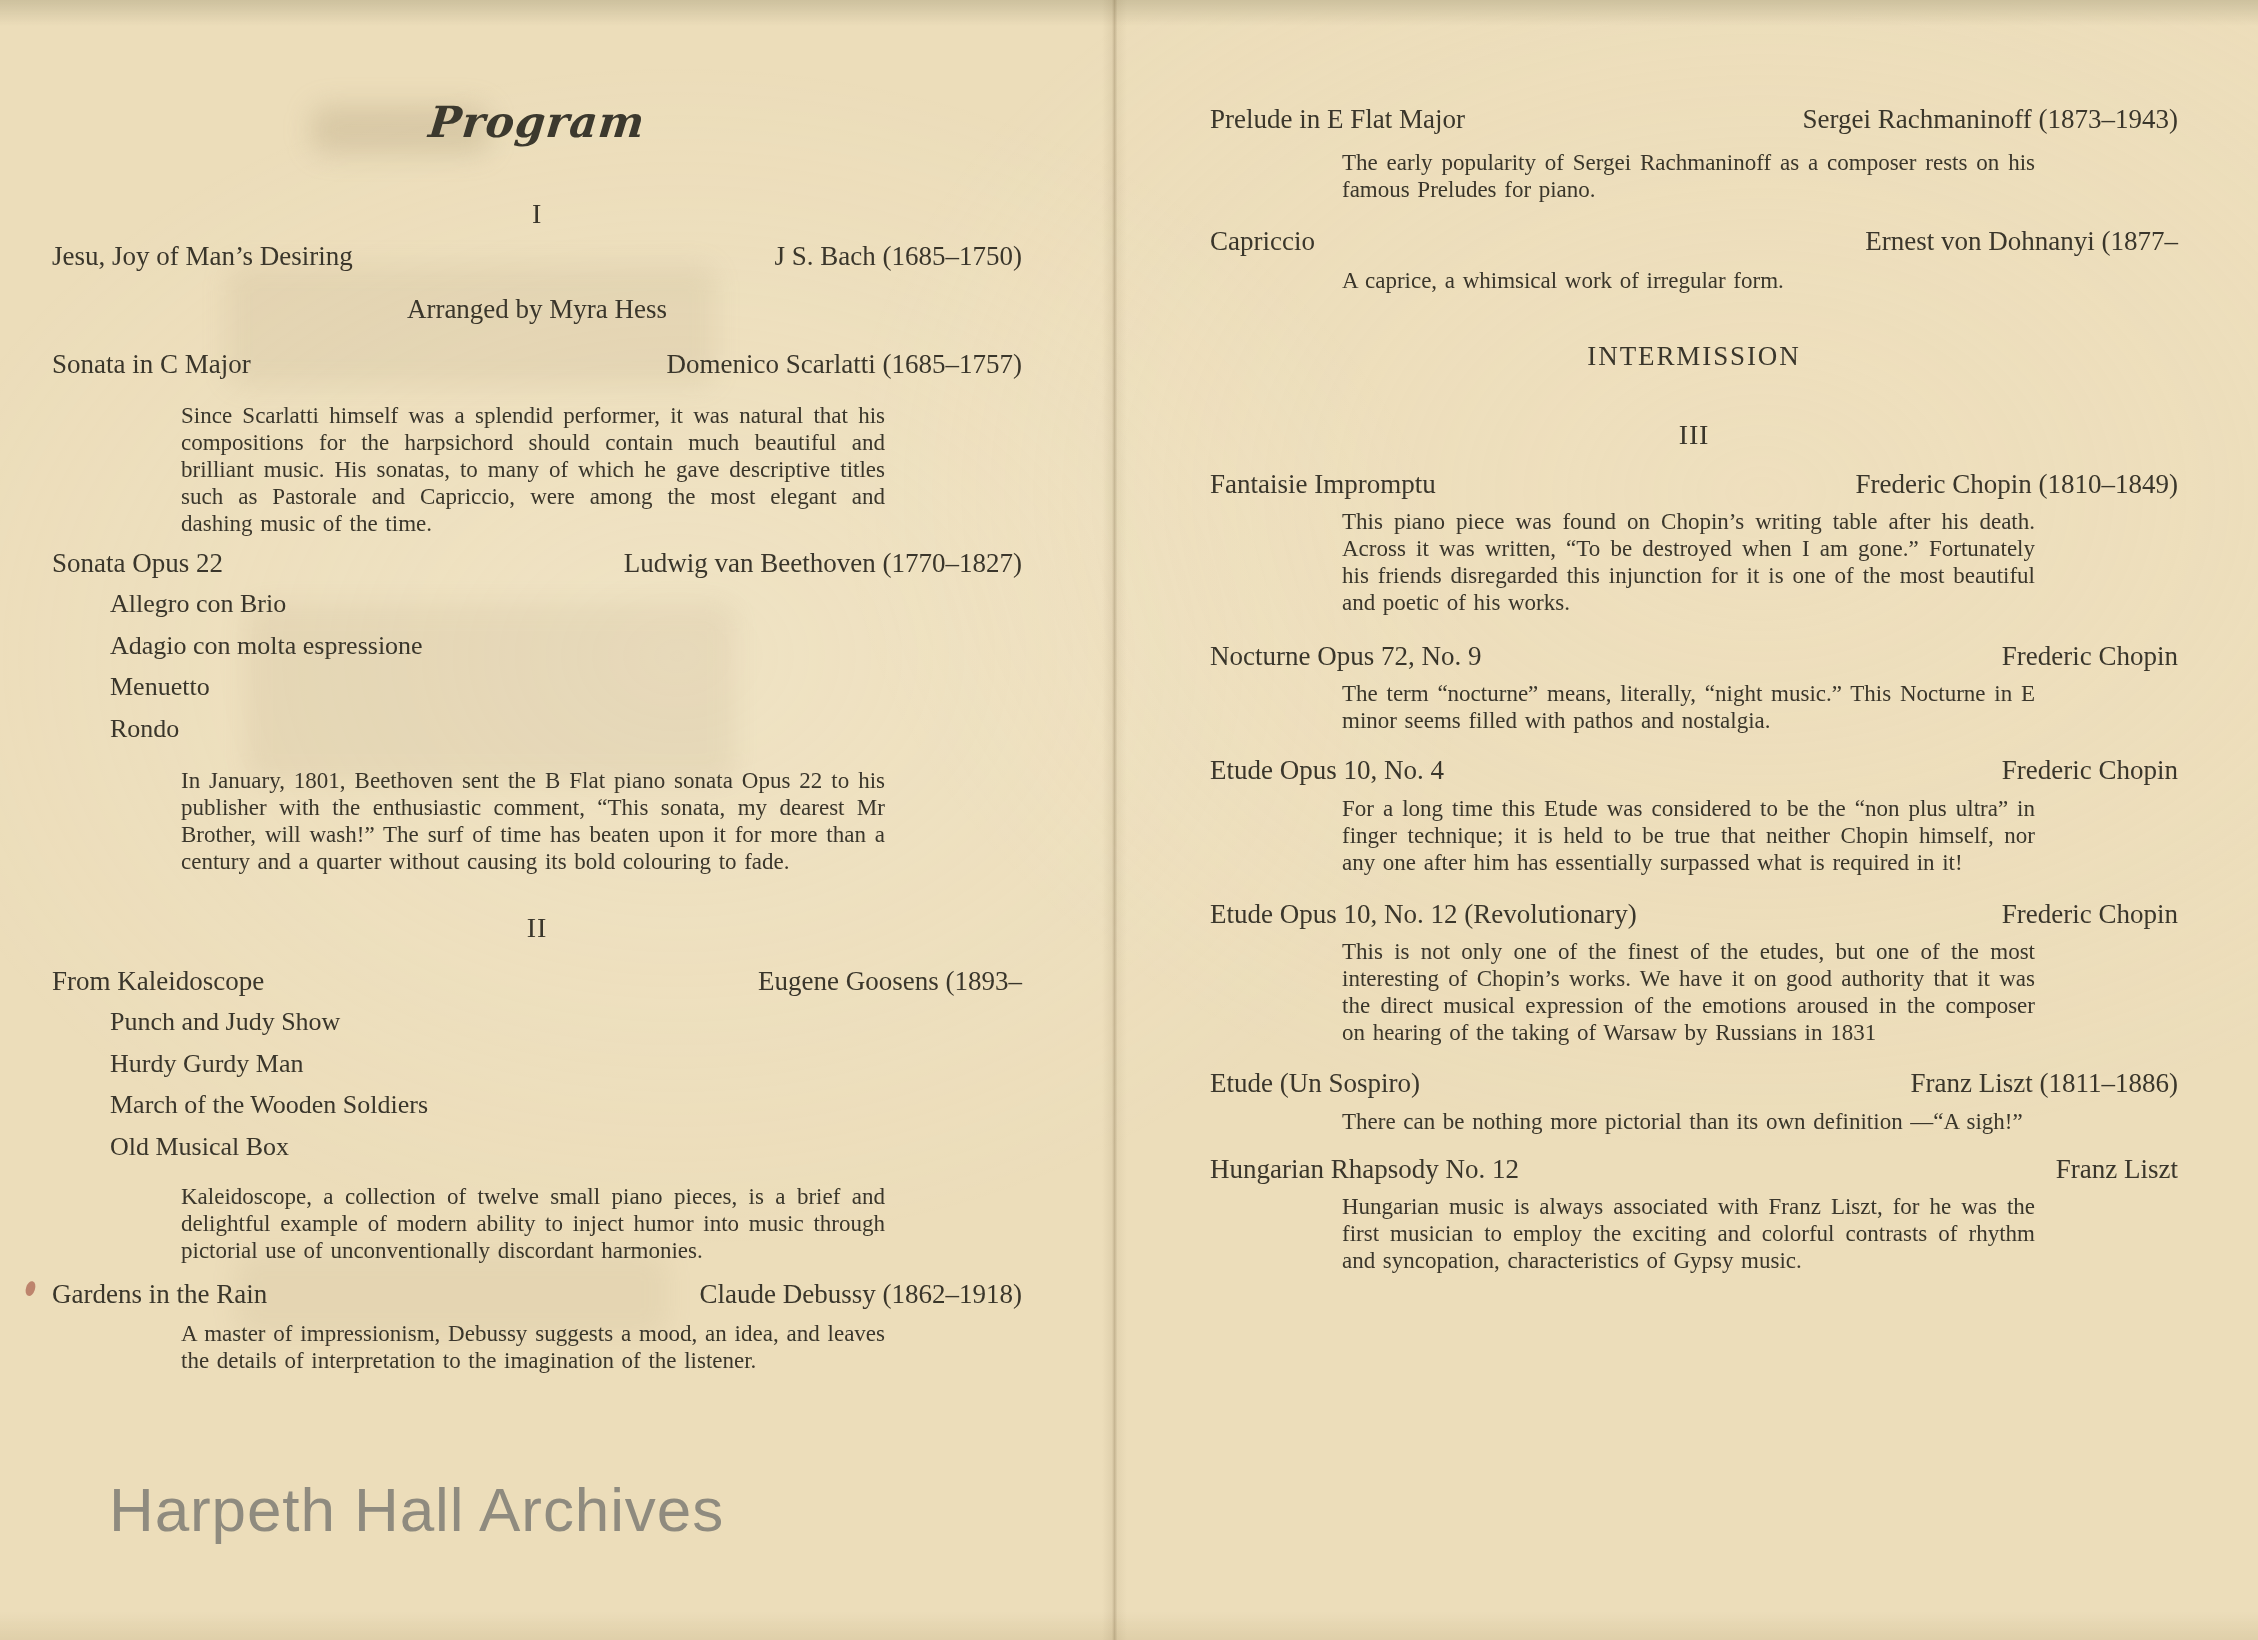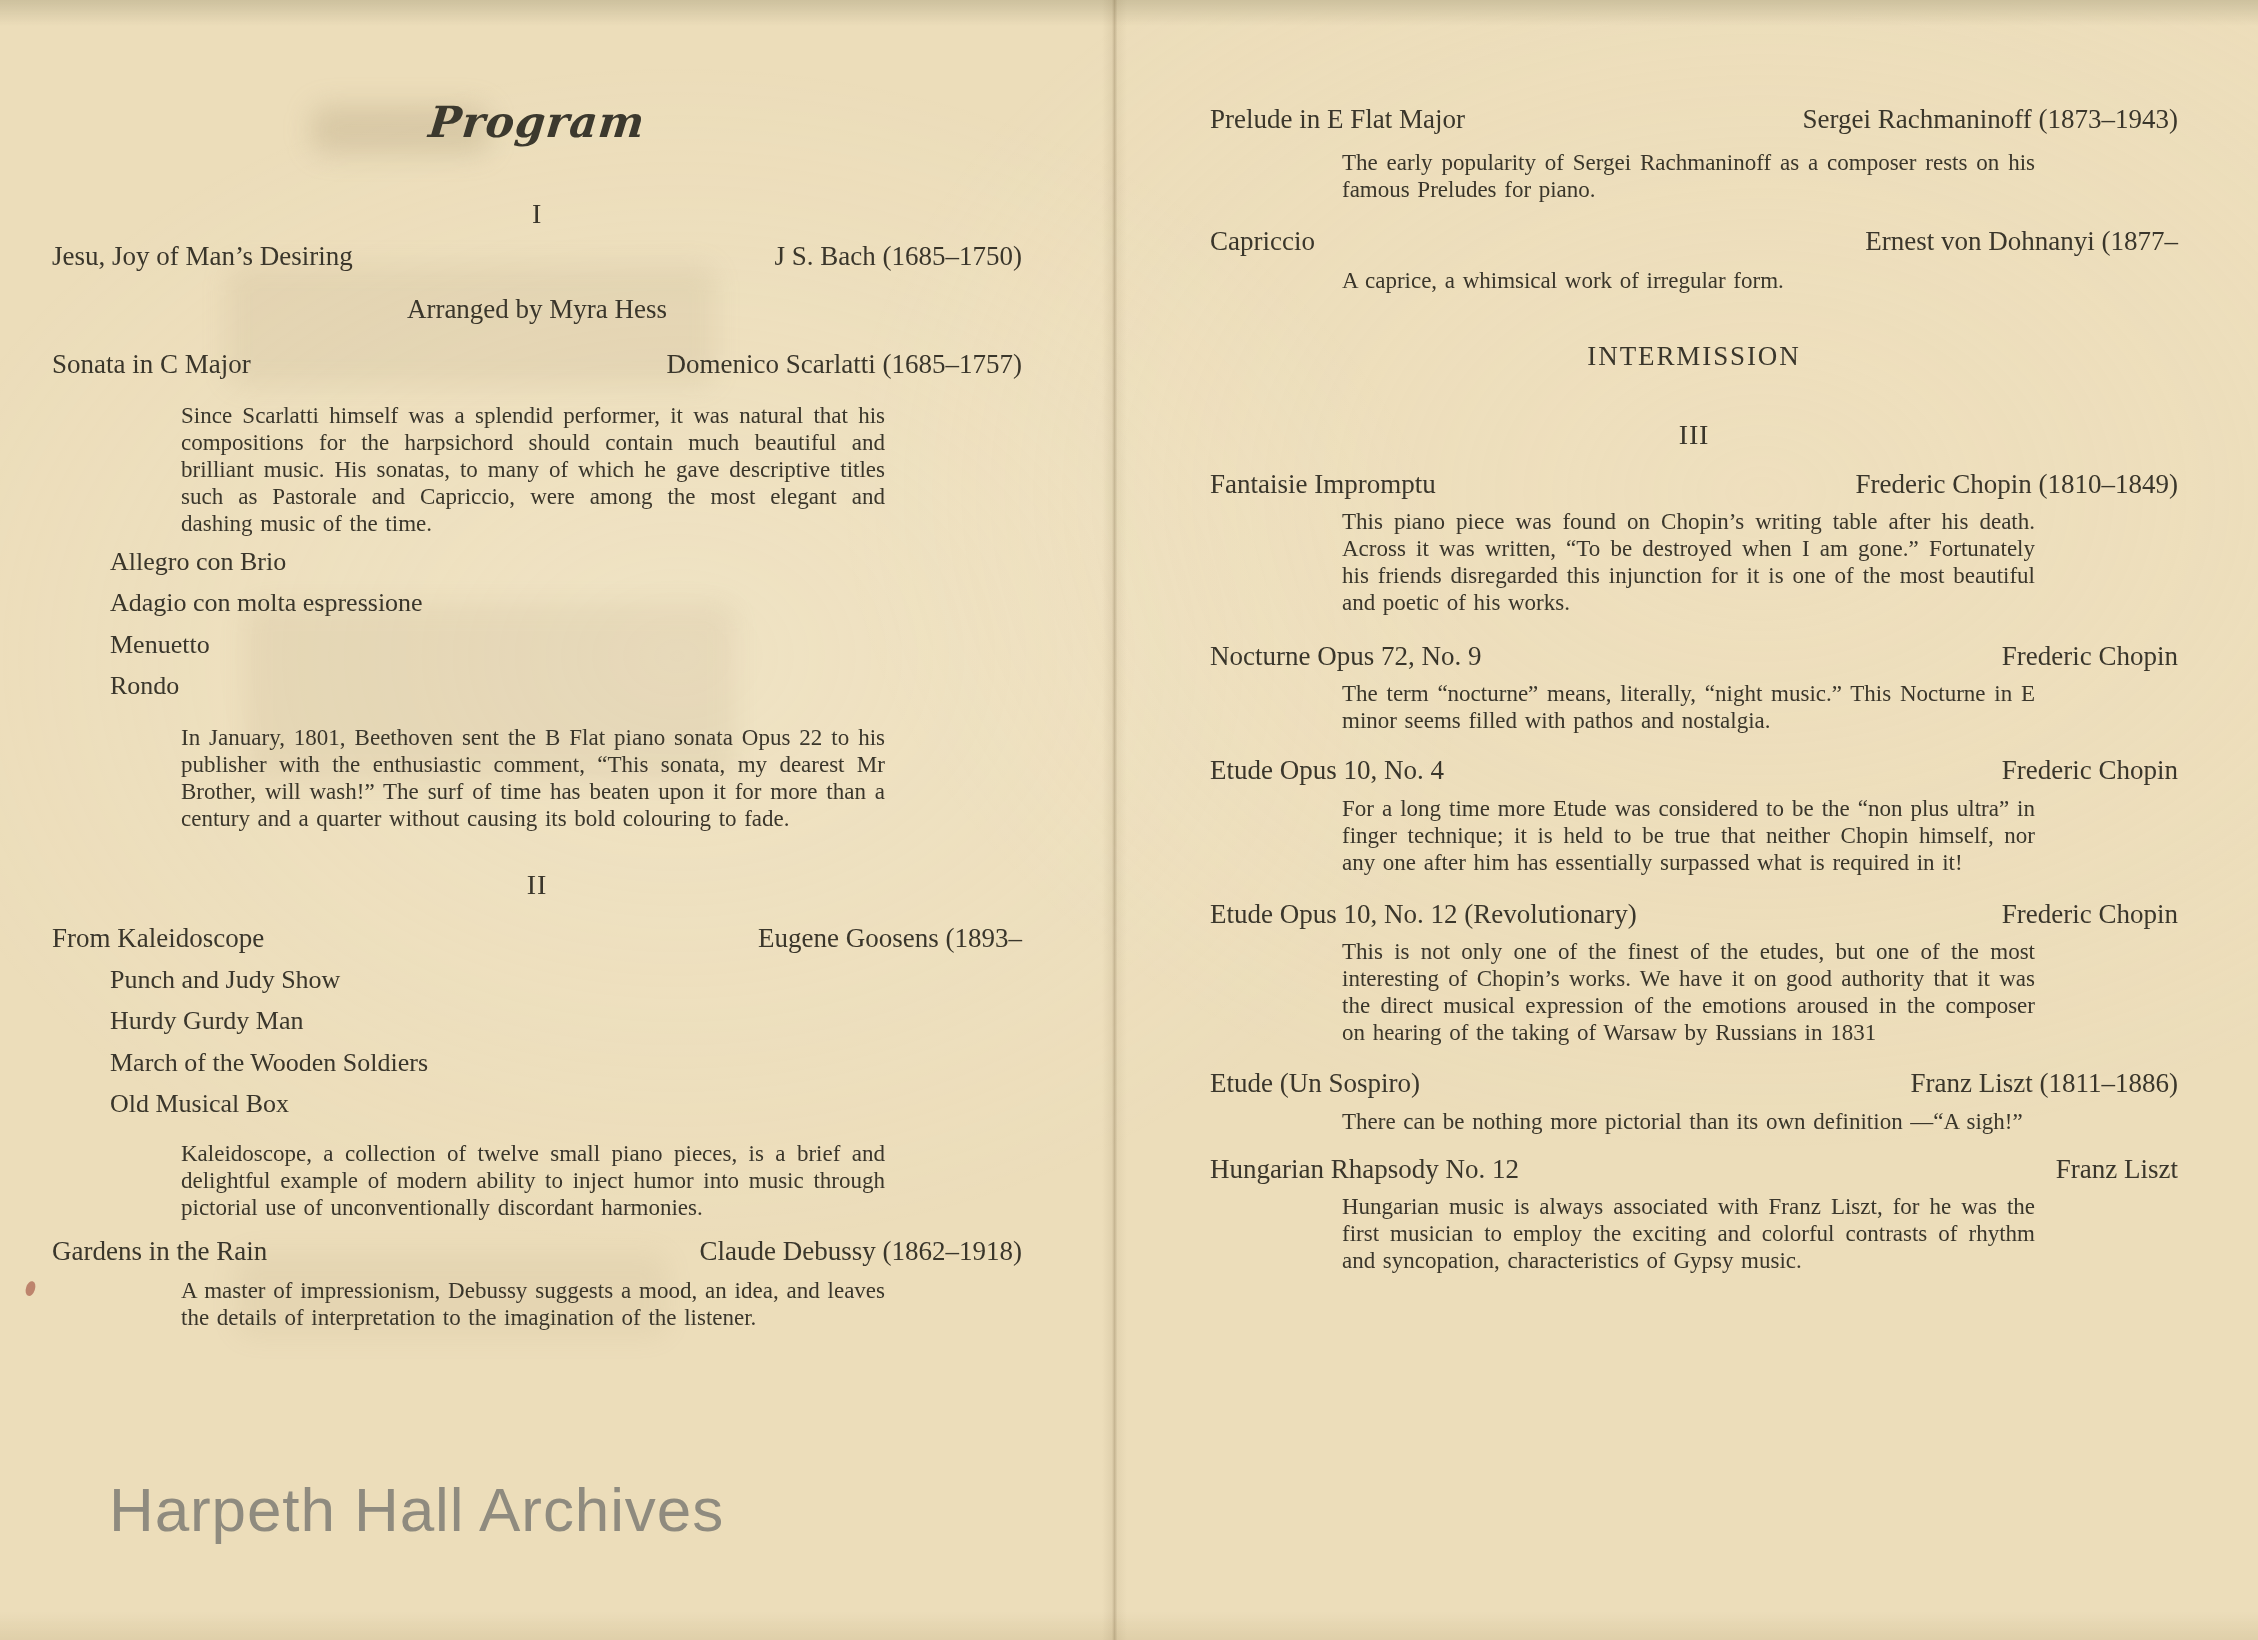--- a/index.html
+++ b/index.html
@@ -119,20 +119,24 @@
     <span class="piece-composer">J S. Bach (1685–1750)</span>
   </div>
   <div class="credit mt20">Arranged by Myra Hess</div>
 
   <div class="piece-head mt22">
     <span class="piece-title">Sonata in C Major</span>
     <span class="piece-composer">Domenico Scarlatti (1685–1757)</span>
   </div>
   <p class="note mt22">Since Scarlatti himself was a splendid performer, it was natural that his compositions for the harpsichord should contain much beautiful and brilliant music.  His sonatas, to many of which he gave descriptive titles such as Pastorale and Capriccio, were among the most elegant and dashing music of the time.</p>
 
+  <div class="piece-head mt10">
+    <span class="piece-title">Sonata Opus 22</span>
+    <span class="piece-composer">Ludwig van Beethoven (1770–1827)</span>
+  </div>
   <div class="movement mt8">Allegro con Brio</div>
   <div class="movement mt8">Adagio con molta espressione</div>
   <div class="movement mt8">Menuetto</div>
   <div class="movement mt8">Rondo</div>
   <p class="note mt22">In January, 1801, Beethoven sent the B Flat piano sonata Opus 22 to his publisher with the enthusiastic comment, “This sonata, my dearest Mr Brother, will wash!”  The surf of time has beaten upon it for more than a century and a quarter without causing its bold colouring to fade.</p>
 
   <div class="numeral mt38">II</div>
 
   <div class="piece-head mt20">
     <span class="piece-title">From Kaleidoscope</span>
@@ -179,21 +183,21 @@
   <div class="piece-head mt24">
     <span class="piece-title">Nocturne Opus 72, No. 9</span>
     <span class="piece-composer">Frederic Chopin</span>
   </div>
   <p class="note mt8">The term “nocturne” means, literally, “night music.”  This Nocturne in E minor seems filled with pathos and nostalgia.</p>
 
   <div class="piece-head mt20">
     <span class="piece-title">Etude Opus 10, No. 4</span>
     <span class="piece-composer">Frederic Chopin</span>
   </div>
-  <p class="note mt8">For a long time more Etude was considered to be the “non plus ultra” in finger technique; it is held to be true that neither Chopin himself, nor any one after him has essentially surpassed what is required in it!</p>
+  <p class="note mt8">For a long time this Etude was considered to be the “non plus ultra” in finger technique; it is held to be true that neither Chopin himself, nor any one after him has essentially surpassed what is required in it!</p>
 
   <div class="piece-head mt22">
     <span class="piece-title">Etude Opus 10, No. 12 (Revolutionary)</span>
     <span class="piece-composer">Frederic Chopin</span>
   </div>
   <p class="note mt8">This is not only one of the finest of the etudes, but one of the most interesting of Chopin’s works.   We have it on good authority that it was the direct musical expression of the emotions aroused in the composer on hearing of the taking of Warsaw by Russians in 1831</p>
 
 
   <div class="piece-head mt12">
     <span class="piece-title">Etude (Un Sospiro)</span>

